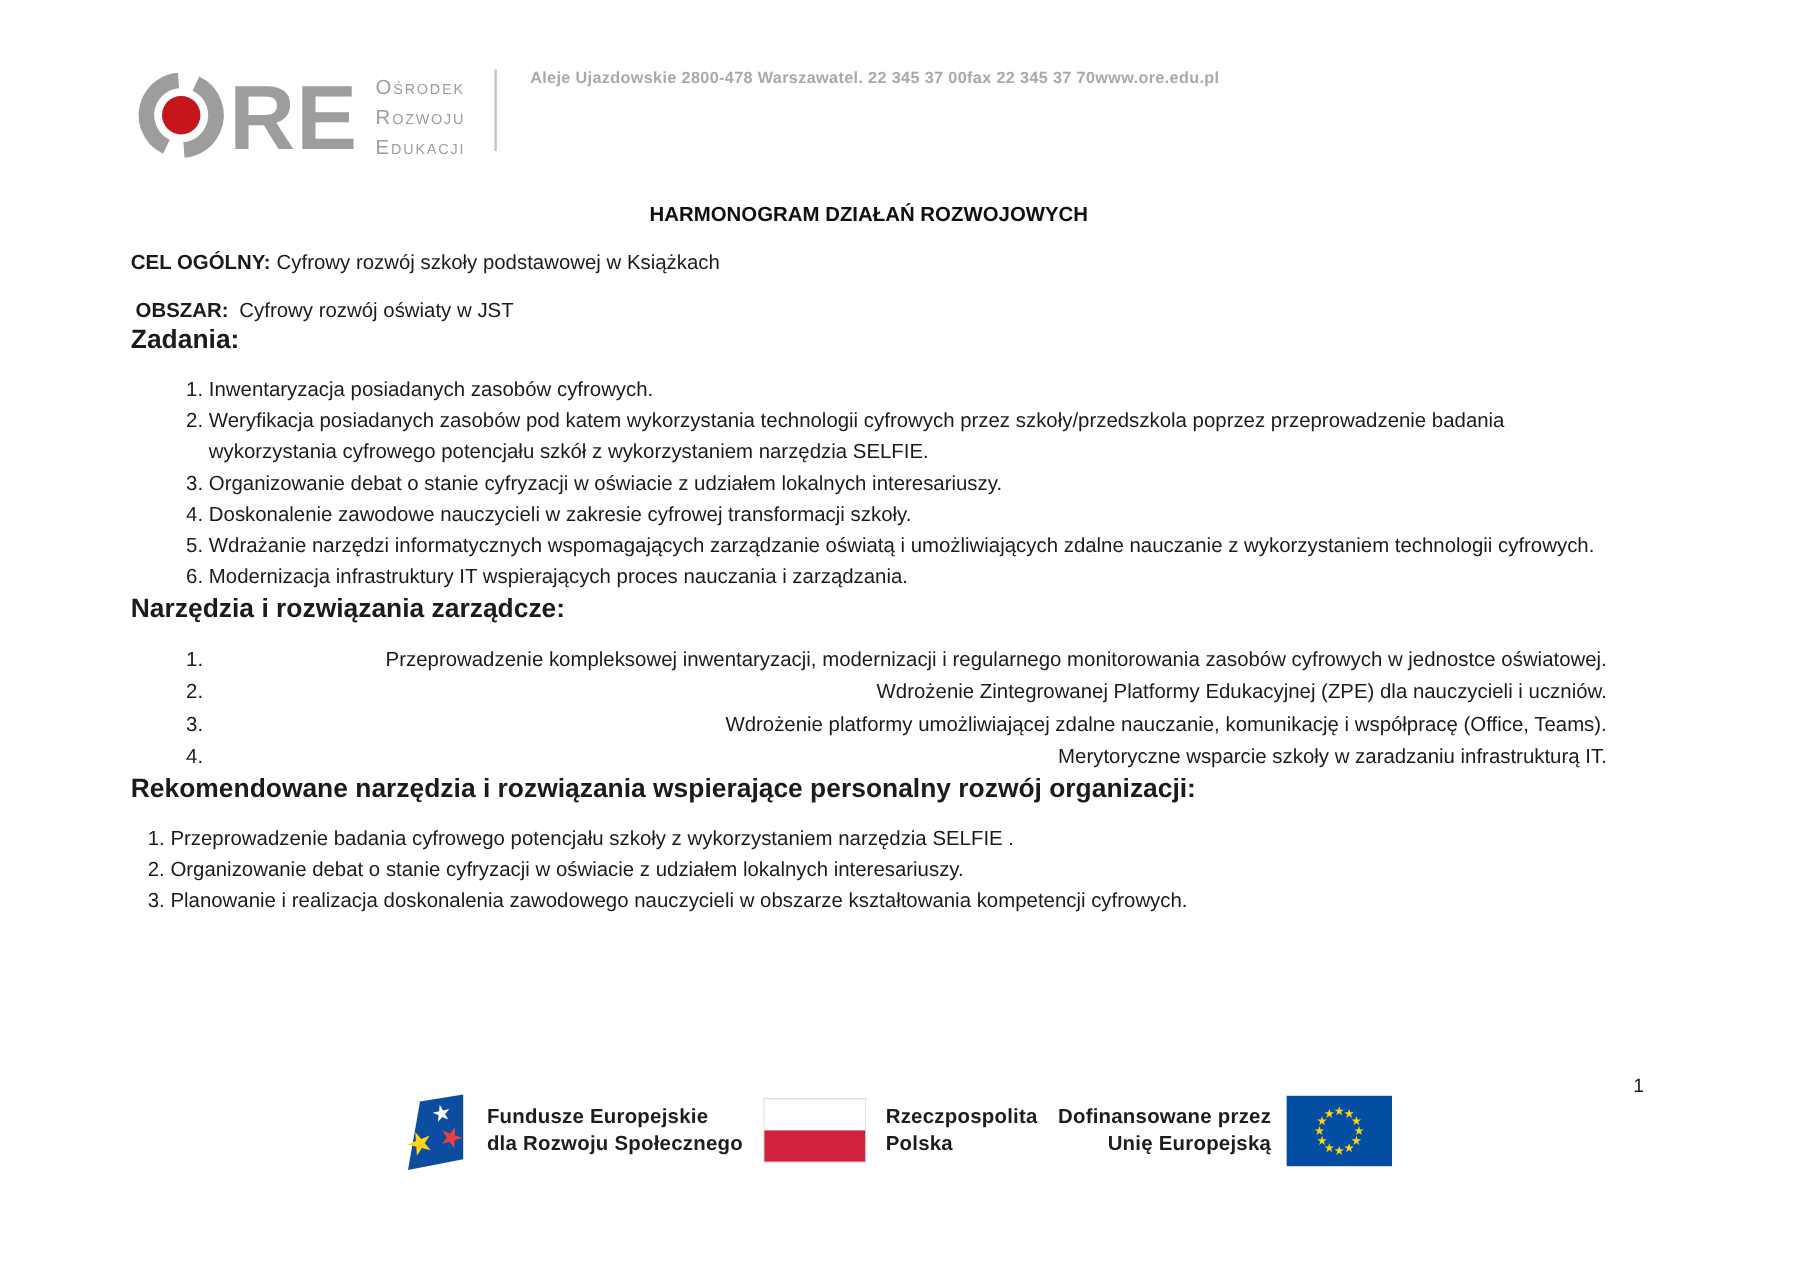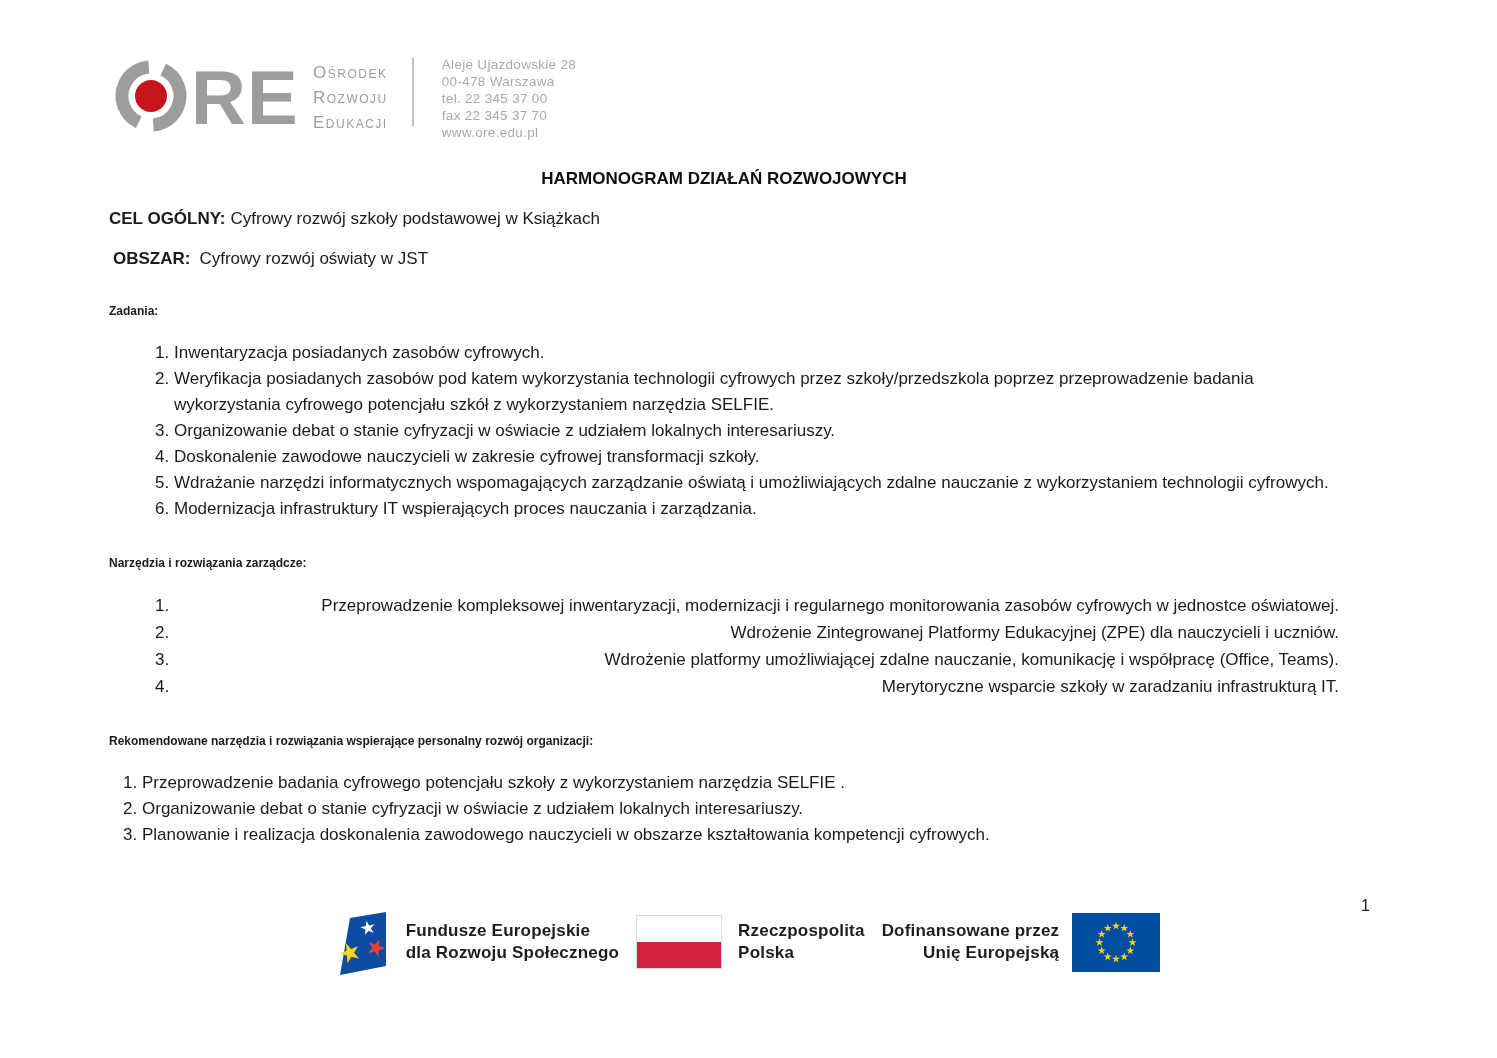--- a/index.html
+++ b/index.html
@@ -42,22 +42,23 @@
     color: #9d9d9c;
   }
   .lh-divider {
     width: 0;
     border-left: 2px solid #c3c3c3;
     height: 68px;
     margin: 6px 28px 0 24px;
   }
   .ore-address {
     display: flex;
-    flex-direction: column;
+    flex-direction: row;
     padding-top: 4px;
+    font-weight: bold;
   }
   .ore-address span {
     font-size: 13.5px;
     line-height: 17px;
     color: #a9a9a9;
     letter-spacing: 0.3px;
   }
 
   
   .doc-title {
@@ -73,22 +74,22 @@
     font-size: 17px;
     line-height: 22px;
   }
   .field .lbl { font-weight: bold; }
   .field-obszar { padding-left: 4px; }
   .field-nazwa .val { margin-left: 0; }
   .field-cel .val { margin-left: 5px; }
   .field-obszar .val { margin-left: 9px; }
 
   .sec-heading {
-    margin-top: 30px;
-    font-size: 12px;
+    margin-top: 2px;
+    font-size: 22px;
     font-weight: bold;
     line-height: 22px;
   }
   ol.doc-list {
     margin-top: 18px;
     font-size: 17px;
   }
   ol.list-indented { padding-left: 65px; }
   ol.list-flush { padding-left: 33px; }
   ol.lh26 li { line-height: 26px; }

